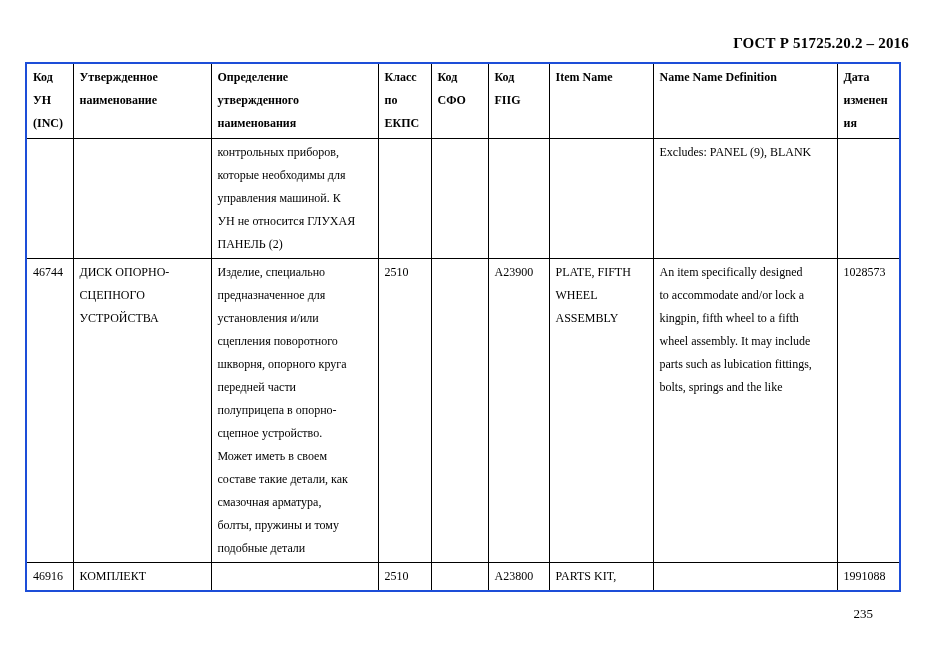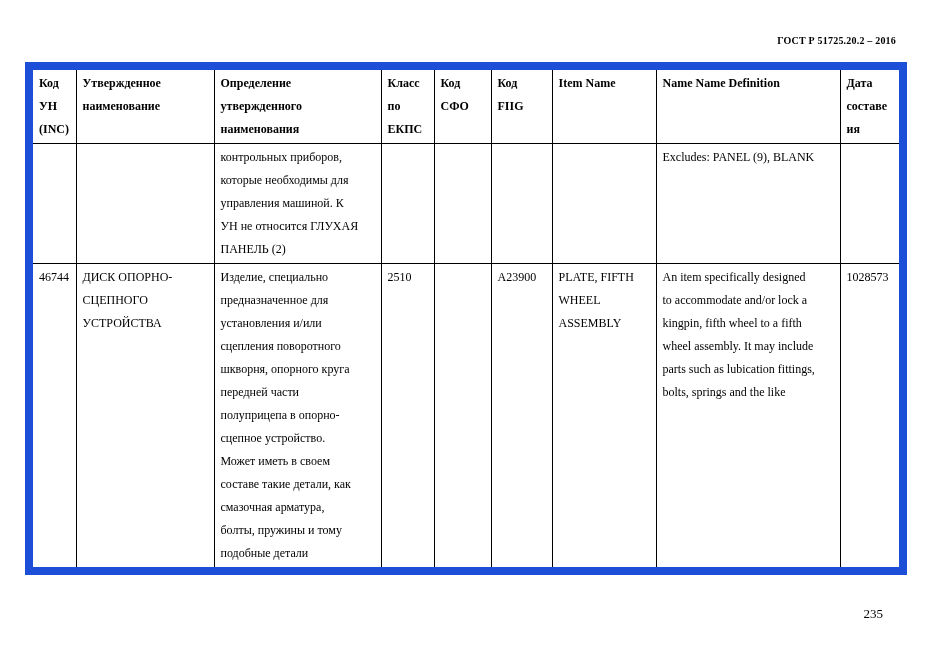--- a/index.html
+++ b/index.html
@@ -7,53 +7,53 @@
   body {
     width: 935px; height: 661px;
     background: #ffffff;
     color: #000000;
     font-family: "Liberation Serif", serif;
     position: relative;
     overflow: hidden;
   }
   .doc-header {
     position: absolute;
-    top: 35px; left: 27px; width: 869px;
+    top: 35px; left: 40px; width: 869px;
     text-align: right;
     font-weight: bold;
-    font-size: 10px;
+    font-size: 15px;
     letter-spacing: 0.2px;
   }
   table.gost-table {
     position: absolute;
     top: 62px; left: 25px;
     width: 874px;
     border-collapse: collapse;
     table-layout: fixed;
-    border: 8px solid #1d4ed8;
+    border: 2px solid #1d4ed8;
   }
   .gost-table th, .gost-table td {
     border: 1px solid #000;
     vertical-align: top;
     text-align: left;
     padding: 2px 5px 2px 6px;
     font-size: 12px;
     line-height: 23px;
     white-space: pre-line;
     word-wrap: break-word;
   }
   .gost-table th { font-weight: bold; }
   .gost-table td { font-weight: normal; }
   tr.row-header { height: 75px; }
   tr.row-cont   { height: 115px; font-family: Liberation Serif, serif; }
   tr.row-main   { height: 304px; }
   tr.row-last   { height: 28px; }
   .page-number {
     position: absolute;
-    top: 606px; left: 25px; width: 858px;
+    top: 606px; left: 15px; width: 858px;
     text-align: right;
     font-size: 13px;
   }
 </style>
 </head>
 <body>
 
 <div class="doc-header">ГОСТ Р 51725.20.2 – 2016</div>
 
 <table class="gost-table">
@@ -81,21 +81,21 @@
       <th>Класс
 по
 ЕКПС</th>
       <th>Код
 СФО</th>
       <th>Код
 FIIG</th>
       <th>Item Name</th>
       <th>Name Name Definition</th>
       <th>Дата
-составе
+изменен
 ия</th>
     </tr>
   </thead>
   <tbody>
     <tr class="row-cont">
       <td></td>
       <td></td>
       <td>контрольных приборов,
 которые необходимы для
 управления машиной. К
@@ -133,16 +133,27 @@
 WHEEL
 ASSEMBLY</td>
       <td>An item specifically designed
 to accommodate and/or lock a
 kingpin, fifth wheel to a fifth
 wheel assembly. It may include
 parts such as lubication fittings,
 bolts, springs and the like</td>
       <td>1028573</td>
     </tr>
+    <tr class="row-last">
+      <td>46916</td>
+      <td>КОМПЛЕКТ</td>
+      <td></td>
+      <td>2510</td>
+      <td></td>
+      <td>A23800</td>
+      <td>PARTS KIT,</td>
+      <td></td>
+      <td>1991088</td>
+    </tr>
   </tbody>
 </table>
 
 <div class="page-number">235</div>
 
 </body></html>

